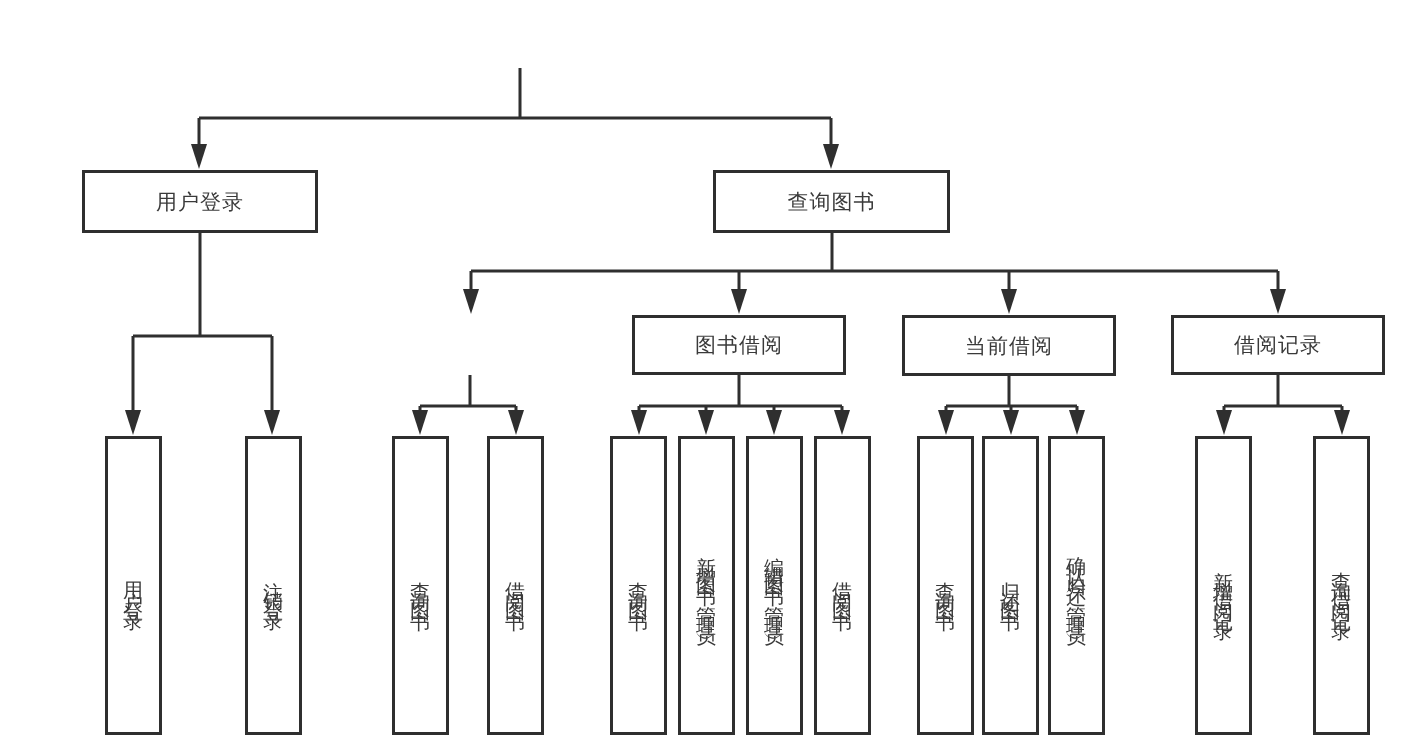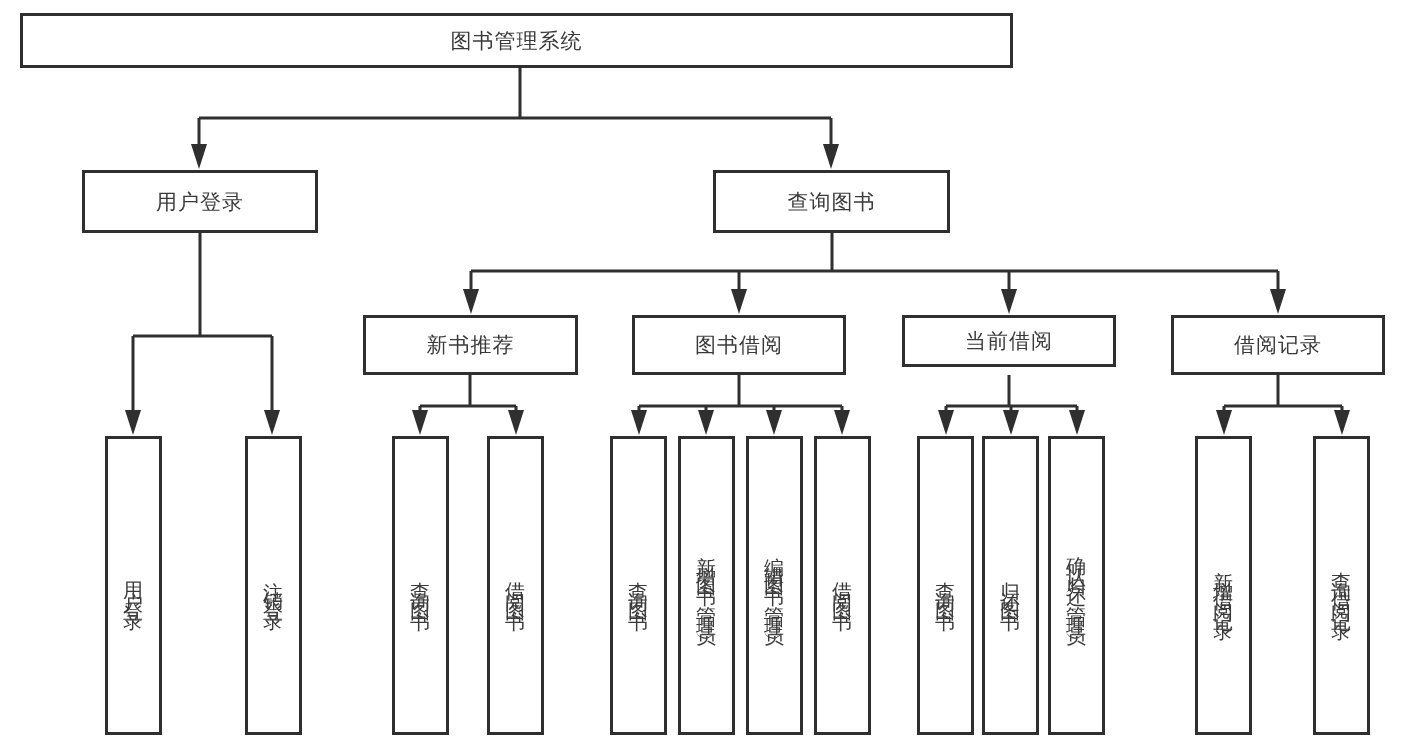--- a/index.html
+++ b/index.html
@@ -86,28 +86,26 @@
     <path d="M1009 375 V406 M946 406 H1077 M946 406 V414 M1011 406 V414 M1077 406 V414"></path>
     <polygon points="946,435 938,410 954,410"></polygon>
     <polygon points="1011,435 1003,410 1019,410"></polygon>
     <polygon points="1077,435 1069,410 1085,410"></polygon>
 
     <path d="M1278 375 V406 M1224 406 H1342 M1224 406 V414 M1342 406 V414"></path>
     <polygon points="1224,435 1216,410 1232,410"></polygon>
     <polygon points="1342,435 1334,410 1350,410"></polygon>
   </svg>
 
-  <div class="hbox" style="left:20px;top:13px;width:993px;height:55px;">图书管理系统</div>
 
   <div class="hbox" style="left:82px;top:170px;width:236px;height:63px;">用户登录</div>
   <div class="hbox" style="left:713px;top:170px;width:237px;height:63px;">查询图书</div>
 
-  <div class="hbox" style="left:363px;top:315px;width:215px;height:60px;">新书推荐</div>
   <div class="hbox" style="left:632px;top:315px;width:214px;height:60px;">图书借阅</div>
-  <div class="hbox" style="left:902px;top:315px;width:214px;height:52px;">当前借阅</div>
+  <div class="hbox" style="left:902px;top:315px;width:214px;height:61px;">当前借阅</div>
   <div class="hbox" style="left:1171px;top:315px;width:214px;height:60px;">借阅记录</div>
 
   <div class="vbox" style="left:105px;">用户登录</div>
   <div class="vbox" style="left:245px;">注销登录</div>
 
   <div class="vbox" style="left:392px;">查询图书</div>
   <div class="vbox" style="left:487px;">借阅图书</div>
 
   <div class="vbox" style="left:610px;">查询图书</div>
   <div class="vbox" style="left:678px;">新增图书（管理员）</div>

